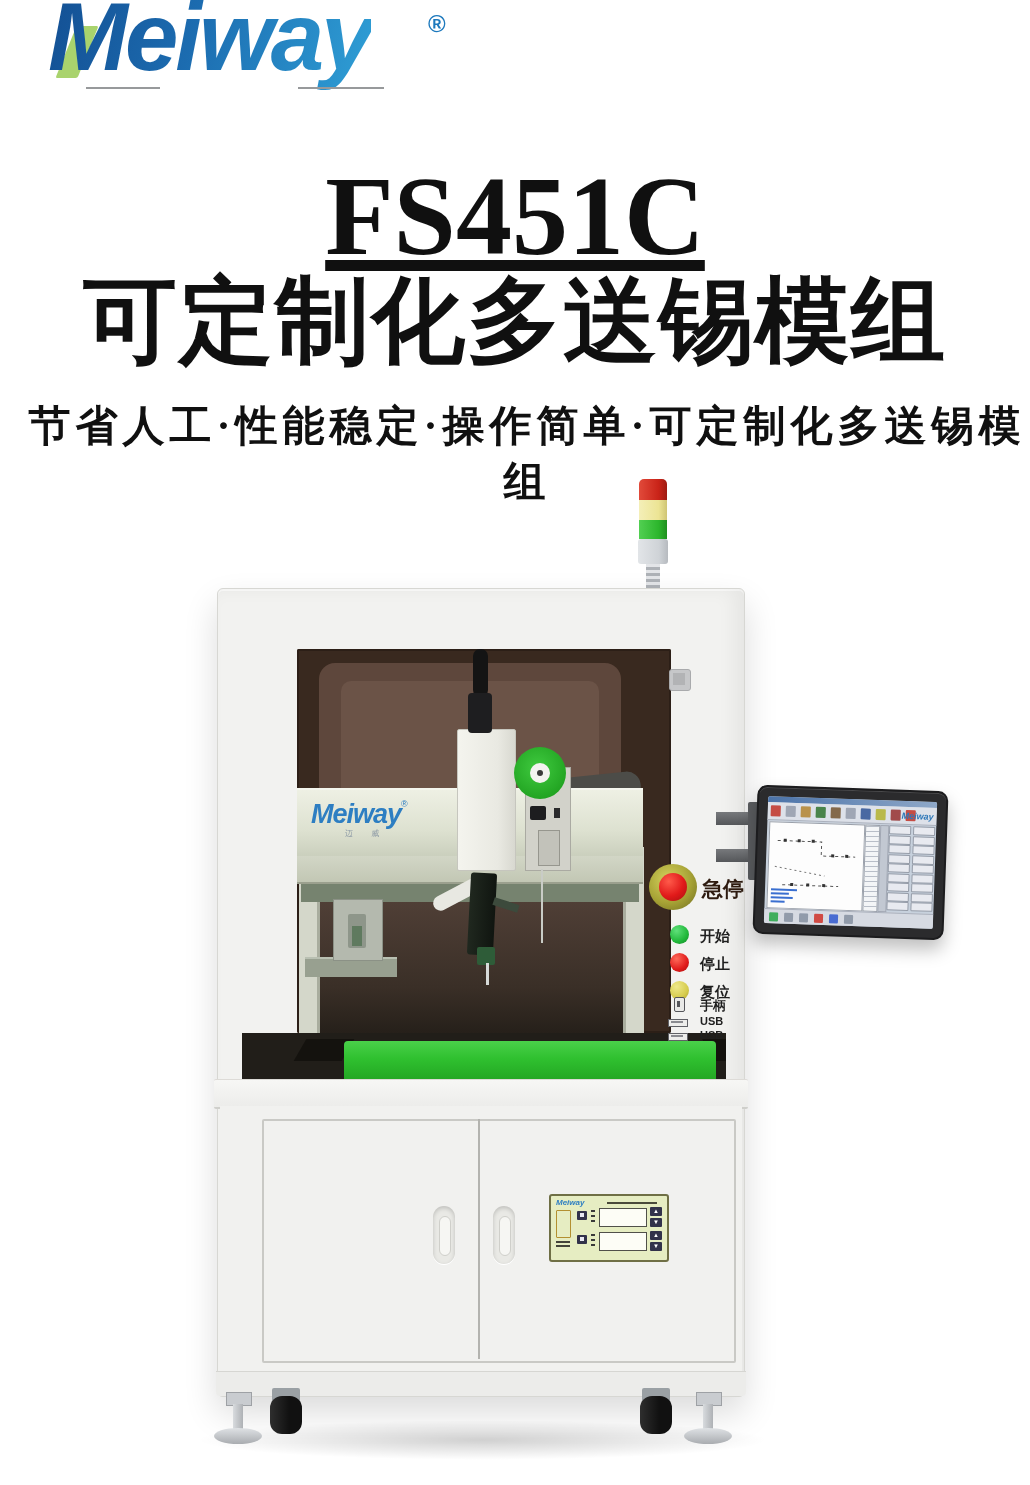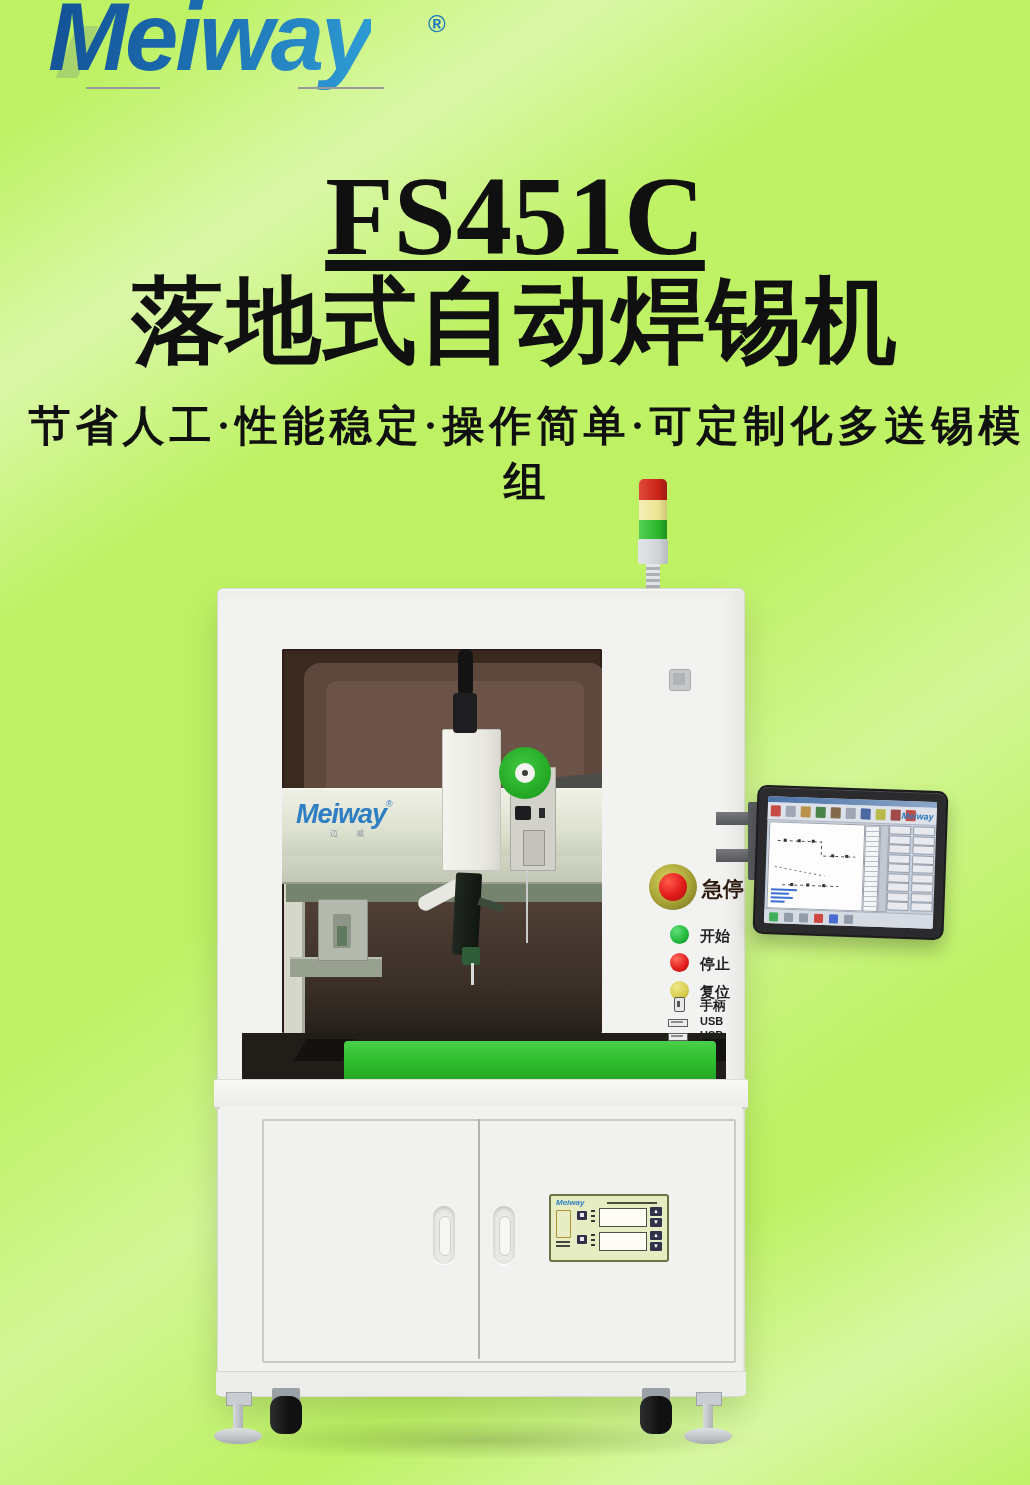--- a/index.html
+++ b/index.html
@@ -1,16 +1,16 @@
 <!DOCTYPE html>
 <html><head>
 <meta charset="utf-8">
 <style>
   html,body{margin:0;padding:0;background:#dcdcda;}
-  .canvas{position:relative;width:1030px;height:1485px;margin:0 auto;background:#bef264;overflow:hidden;
+  .canvas{position:relative;width:1030px;height:1485px;margin:0 auto;background:#ffffff;overflow:hidden;
           font-family:"Liberation Sans", sans-serif;}
   .abs{position:absolute;}
   
   .streak{position:absolute;pointer-events:none;}
   
   .logo-word{font-family:"Liberation Sans",sans-serif;font-weight:bold;font-style:italic;
     background:linear-gradient(105deg,#134f93 0%,#1c6cb0 45%,#2f9fd6 100%);
     -webkit-background-clip:text;background-clip:text;color:transparent;letter-spacing:-3px;}
   .hero-serif{font-family:"Liberation Serif","DejaVu Serif",serif;font-weight:bold;color:#101010;text-align:center;width:100%;}
   
@@ -35,34 +35,34 @@
 
   <div class="abs" style="left:30px;top:0;width:470px;height:115px;">
     <div class="abs" style="left:36px;top:26px;width:22px;height:52px;background:#a9d36d;transform:skewX(-22deg);border-radius:2px;"></div>
     <div class="abs logo-word" style="left:18px;top:-18px;font-size:96px;">Meiway</div>
     <div class="abs" style="left:398px;top:10px;font-size:24px;color:#1d79bd;font-weight:bold;">®</div>
     <div class="abs" style="left:56px;top:87px;width:74px;height:2px;background:#97999b;"></div>
     <div class="abs" style="left:268px;top:87px;width:86px;height:2px;background:#97999b;"></div>
   </div>
 
   <div class="abs hero-serif" style="left:0;top:152px;font-size:112px;letter-spacing:0px;text-decoration:underline;">FS451C</div>
-  <div class="abs hero-serif" style="left:0;top:258px;font-size:94px;letter-spacing:2px;">落地式自动焊锡机</div>
+  <div class="abs hero-serif" style="left:0;top:258px;font-size:94px;letter-spacing:2px;">可定制化多送锡模组</div>
   <div class="abs hero-serif" style="left:12px;top:398px;font-size:42px;letter-spacing:5px;">节省人工·性能稳定·操作简单·可定制化多送锡模组</div>
 
   <div class="abs" style="left:636px;top:479px;width:36px;height:112px;">
     <div class="abs" style="left:3px;top:0;width:28px;height:21px;border-radius:5px 5px 0 0;background:linear-gradient(90deg,#e14a3a,#c92318 70%,#9e1b12);"></div>
     <div class="abs" style="left:3px;top:21px;width:28px;height:20px;background:linear-gradient(90deg,#f4efb8,#ece494 70%,#cfc473);"></div>
     <div class="abs" style="left:3px;top:41px;width:28px;height:19px;background:linear-gradient(90deg,#52cf52,#2cb62c 70%,#1f8f1f);"></div>
     <div class="abs" style="left:2px;top:60px;width:30px;height:25px;border-radius:3px;background:linear-gradient(90deg,#e2e5e8,#cfd3d7 70%,#b6babf);"></div>
     <div class="abs rib" style="left:10px;top:85px;width:14px;height:27px;"></div>
   </div>
 
   <div class="mach" style="left:217px;top:588px;width:526px;height:807px;">
 
-    <div class="abs" style="left:64px;top:60px;width:320px;height:384px;background:#39291f;overflow:hidden;border-radius:2px;
+    <div class="abs" style="left:79px;top:60px;width:374px;height:384px;background:#39291f;overflow:hidden;border-radius:2px;
                 box-shadow:inset 0 0 0 2px #2c1f17;">
 
       <div class="abs" style="left:22px;top:14px;width:302px;height:204px;background:#5e473c;border-radius:16px;"></div>
       <div class="abs" style="left:44px;top:32px;width:258px;height:170px;background:#6b5347;border-radius:10px;"></div>
 
       <div class="abs" style="left:4px;top:230px;width:338px;height:154px;background:linear-gradient(180deg,#55433a,#3a2f27 70%,#26201a);"></div>
 
       <div class="abs" style="left:2px;top:198px;width:18px;height:186px;background:#d4d7ca;border-right:3px solid #a9ad9e;"></div>
       <div class="abs" style="left:326px;top:198px;width:18px;height:186px;background:#d4d7ca;border-left:3px solid #a9ad9e;"></div>
 

